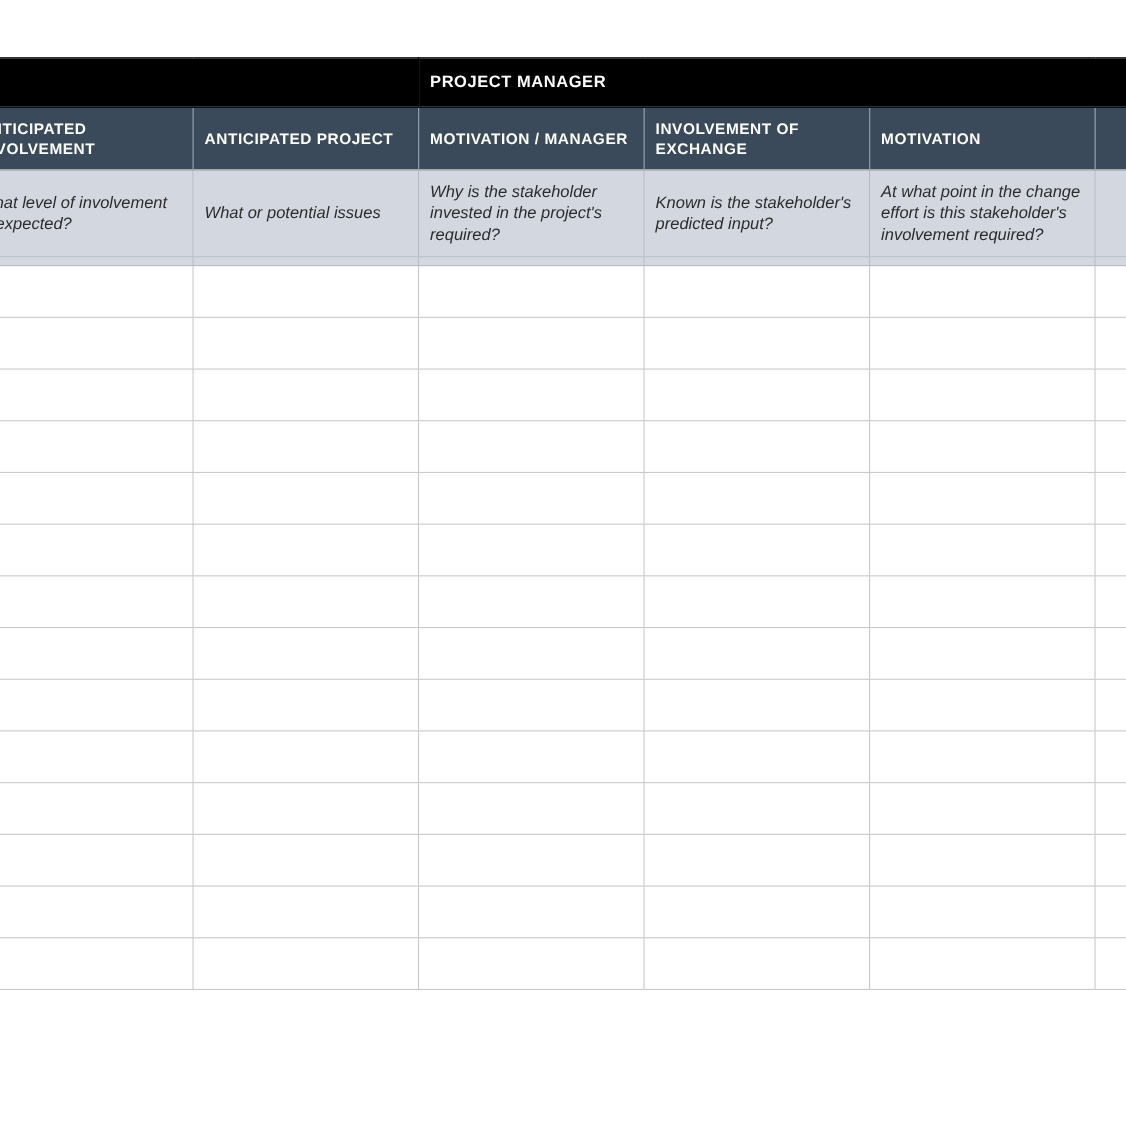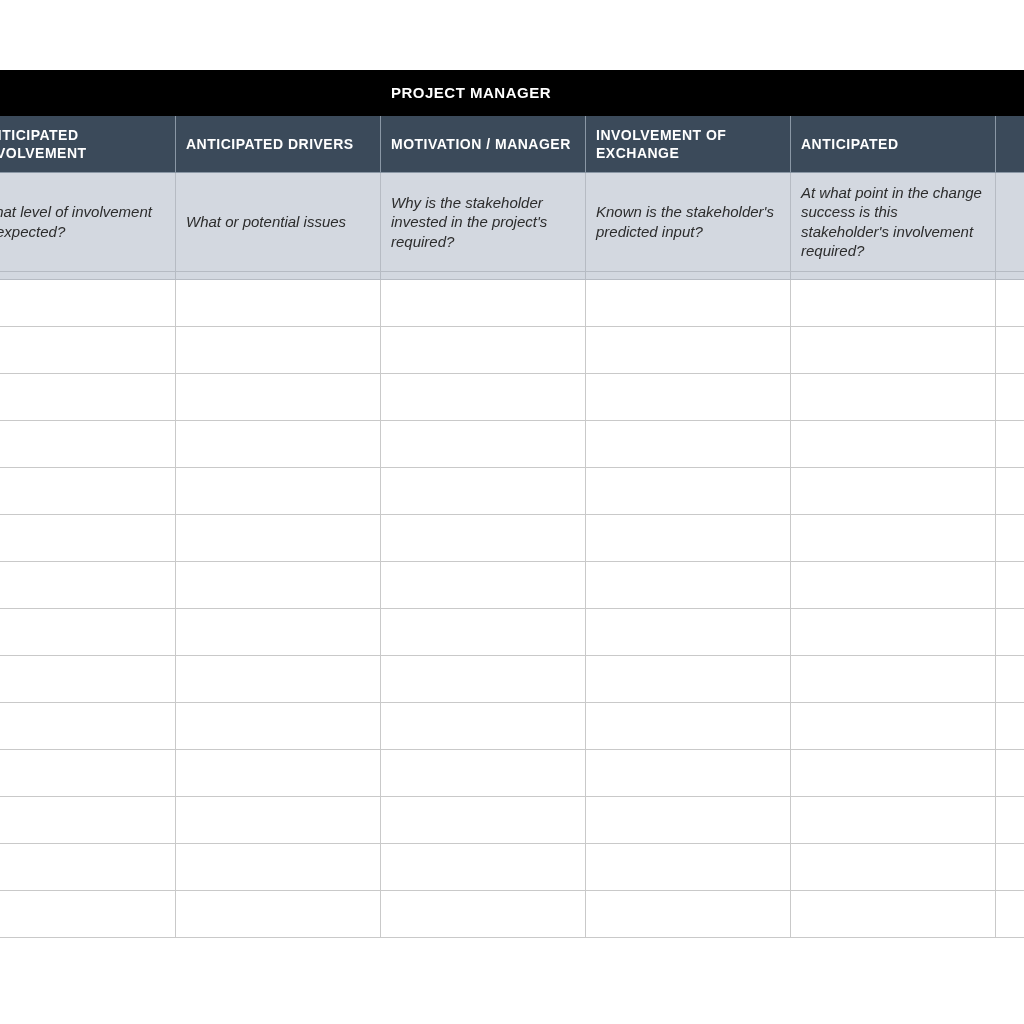--- a/index.html
+++ b/index.html
@@ -10,21 +10,21 @@
     height: 1024px;
     background: #ffffff;
     font-family: "Century Gothic", "Avant Garde", "Futura", Arial, sans-serif;
     overflow: hidden;
   }
   .page {
     width: 1024px;
     height: 1024px;
     position: relative;
     background: #fff;
-    padding-top: 70px;
+    padding-top: 52px;
   }
   table {
     border-collapse: collapse;
     width: 1055px;
     table-layout: fixed;
     margin-left: -30px;
   }
   td, th {
     border: 1px solid #bfbfbf;
     padding: 8px 10px;
@@ -94,33 +94,33 @@
   <tbody>
         <tr class="black-band">
     <td colspan="2"></td>
     <td colspan="4">
       <span>PROJECT MANAGER</span>
     </td>
   </tr>
 
   <tr class="header-row">
     <td><span>ANTICIPATED INVOLVEMENT</span></td>
-    <td><span>ANTICIPATED DRIVERS</span></td>
+    <td><span>ANTICIPATED PROJECT</span></td>
     <td><span>MOTIVATION / MANAGER</span></td>
     <td><span>INVOLVEMENT OF EXCHANGE</span></td>
-    <td><span>ANTICIPATED</span></td>
+    <td><span>MOTIVATION</span></td>
     <td></td>
   </tr>
 
   <tr class="desc-row">
     <td><span>What level of involvement is expected?</span></td>
     <td><span>What or potential issues</span></td>
     <td><span>Why is the stakeholder invested in the project's required?</span></td>
     <td><span>Known is the stakeholder's predicted input?</span></td>
-    <td><span>At what point in the change success is this stakeholder's involvement required?</span></td>
+    <td><span>At what point in the change effort is this stakeholder's involvement required?</span></td>
     <td></td>
   </tr>
 
   <tr class="spacer-row">
     <td></td>
           <td></td>
           <td></td>
           <td></td>
           <td></td>
           <td></td>

